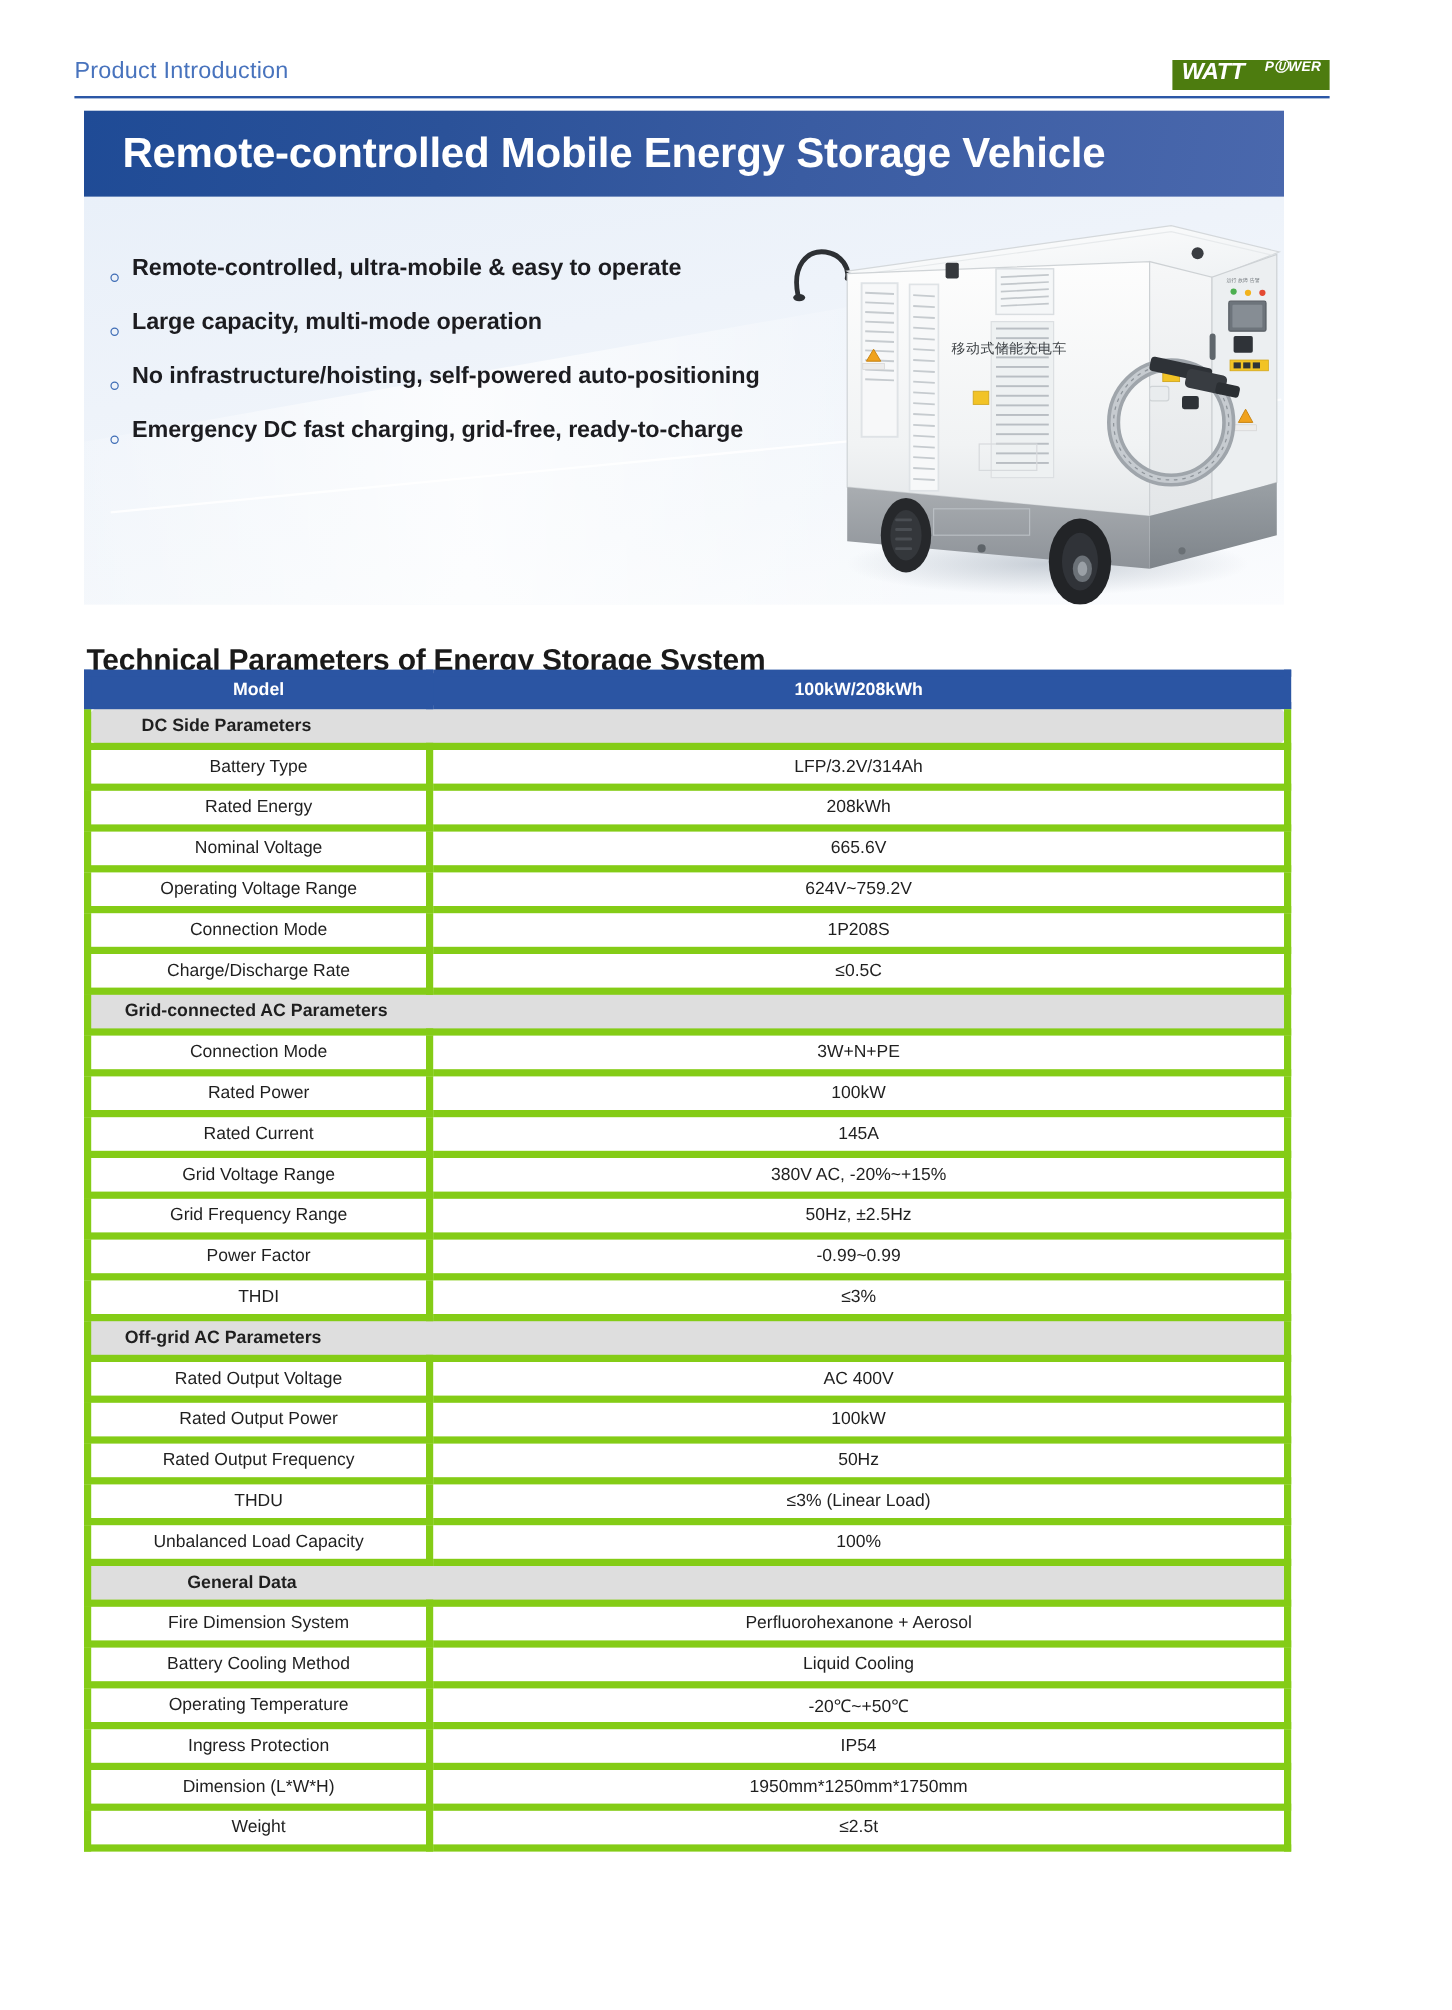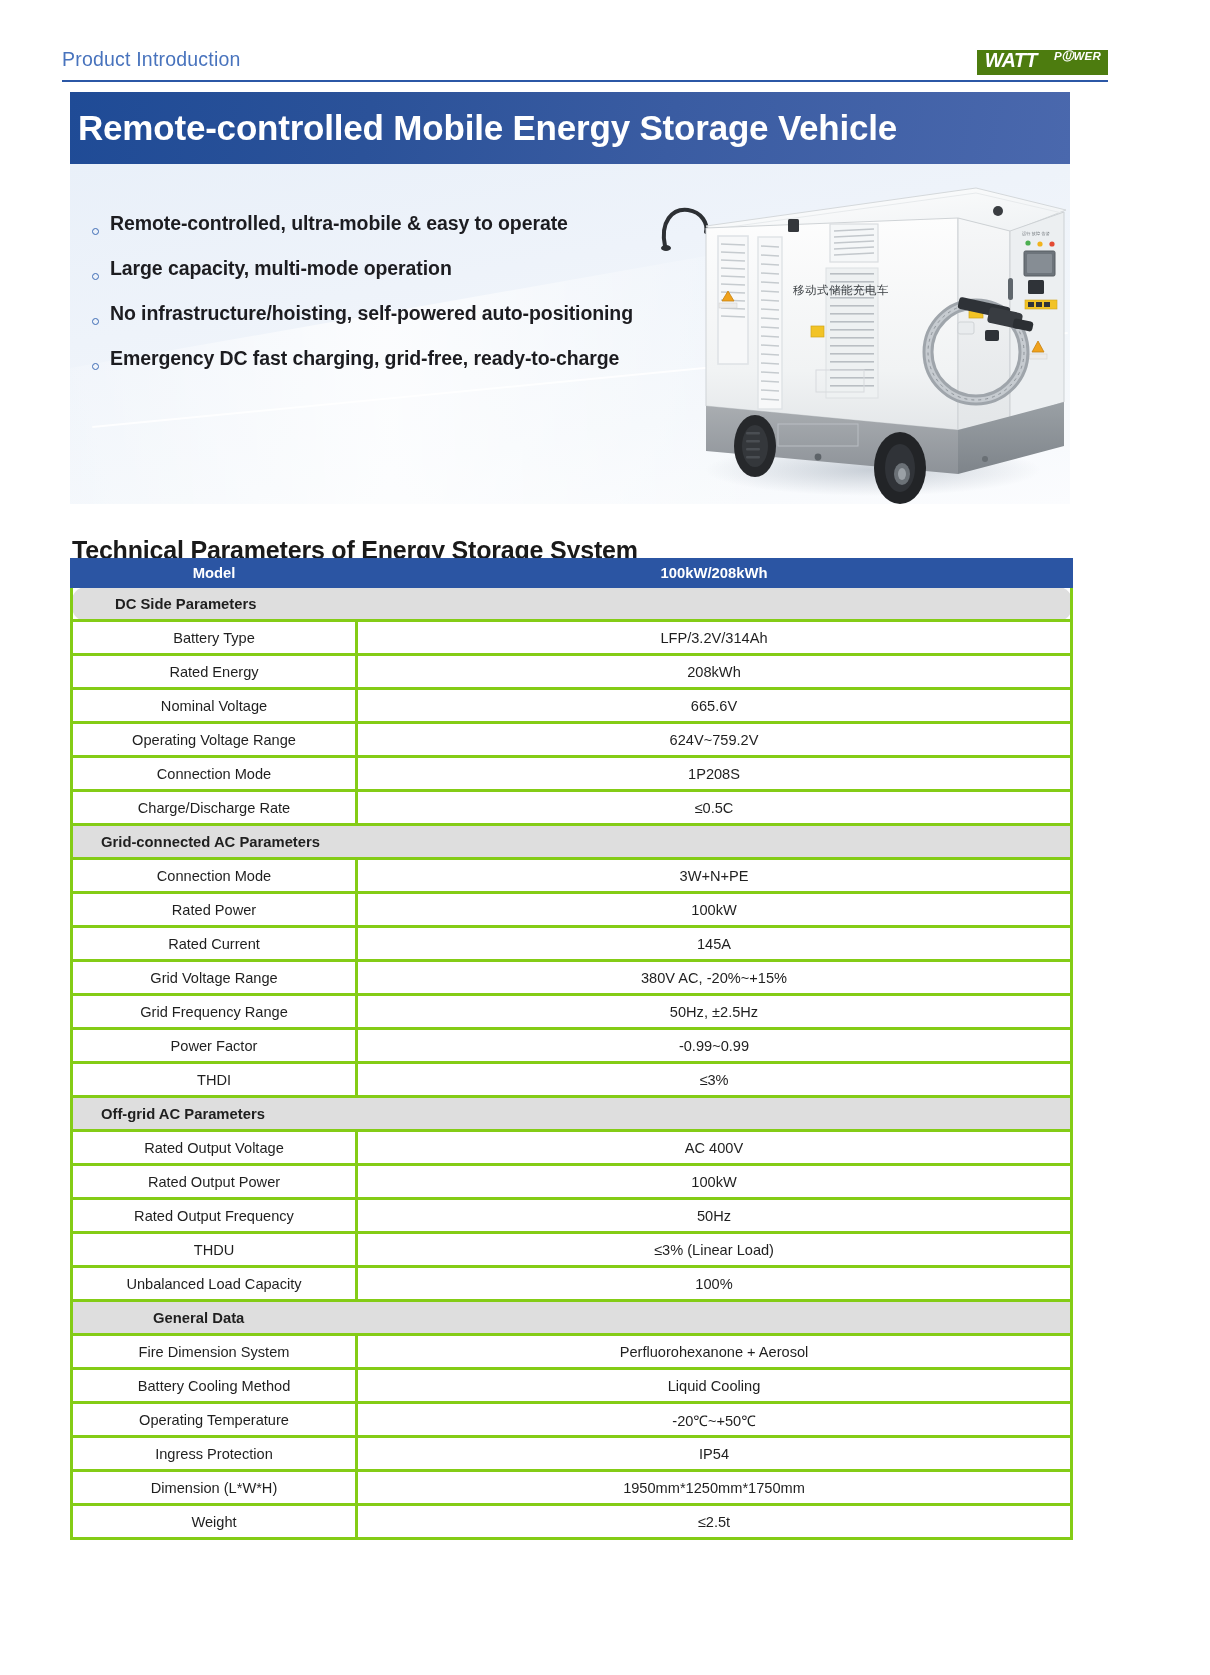--- a/index.html
+++ b/index.html
@@ -74,21 +74,21 @@
     top: 92px;
     width: 1000px;
     height: 412px;
     overflow: hidden;
   }
   .hero-title-bar {
     height: 72px;
     background: linear-gradient(100deg, #1f4b96 0%, #2b5299 30%, #3a5ca2 60%, #4a68ad 100%);
     display: flex;
     align-items: center;
-    padding-left: 8px;
+    padding-left: 32px;
   }
   .hero-title-bar .title {
     color: #ffffff;
     font-size: 35px;
     font-weight: 700;
     letter-spacing: -0.2px;
     white-space: nowrap;
   }
   .hero-body {
     position: relative;
@@ -178,21 +178,21 @@
     left: 70px;
     top: 558px;
     width: 1000px;
     border-collapse: collapse;
     table-layout: fixed;
   }
   table.spec col.c1 { width: 285px; }
   table.spec col.c2 { width: 715px; }
 
   table.spec td {
-    border: 3px solid #84cc16;
+    border: 6px solid #84cc16;
     font-size: 14.6px;
     color: #1f1f1f;
     height: 34px;
     padding: 0 6px;
     text-align: center;
     vertical-align: middle;
     margin-top: 28px;
   }
   table.spec tr.head td {
     background: #2b55a3;

